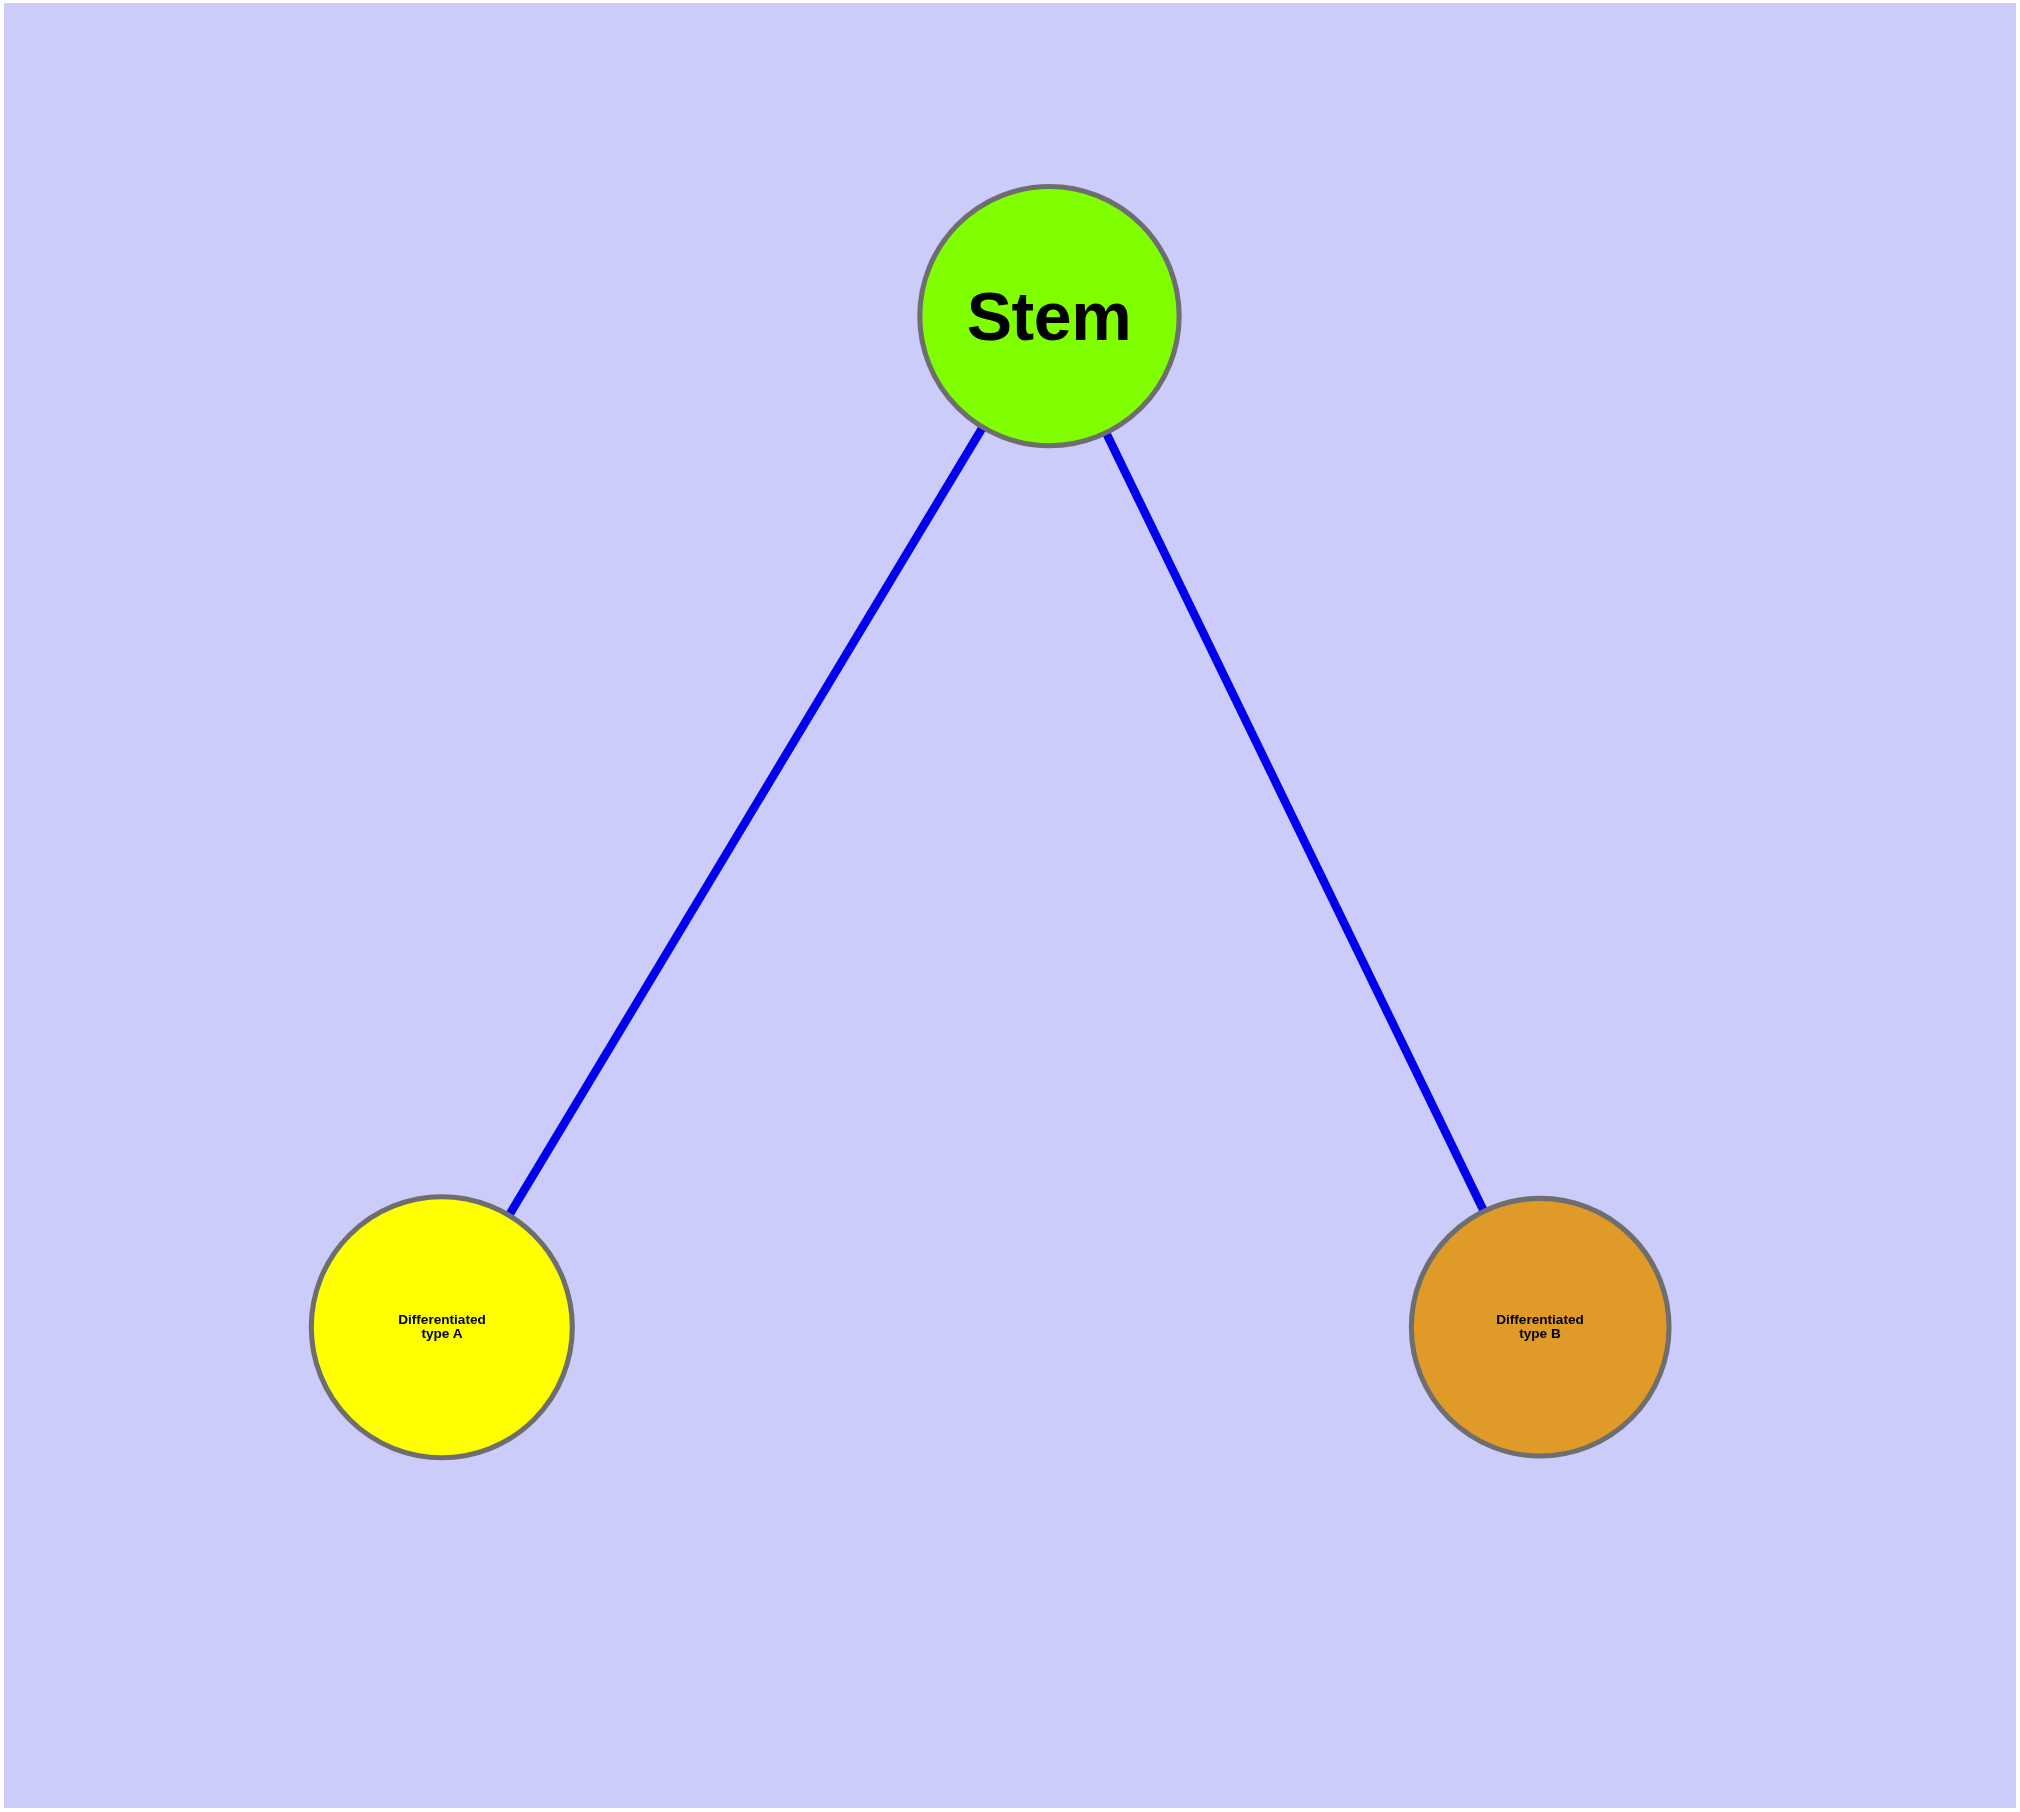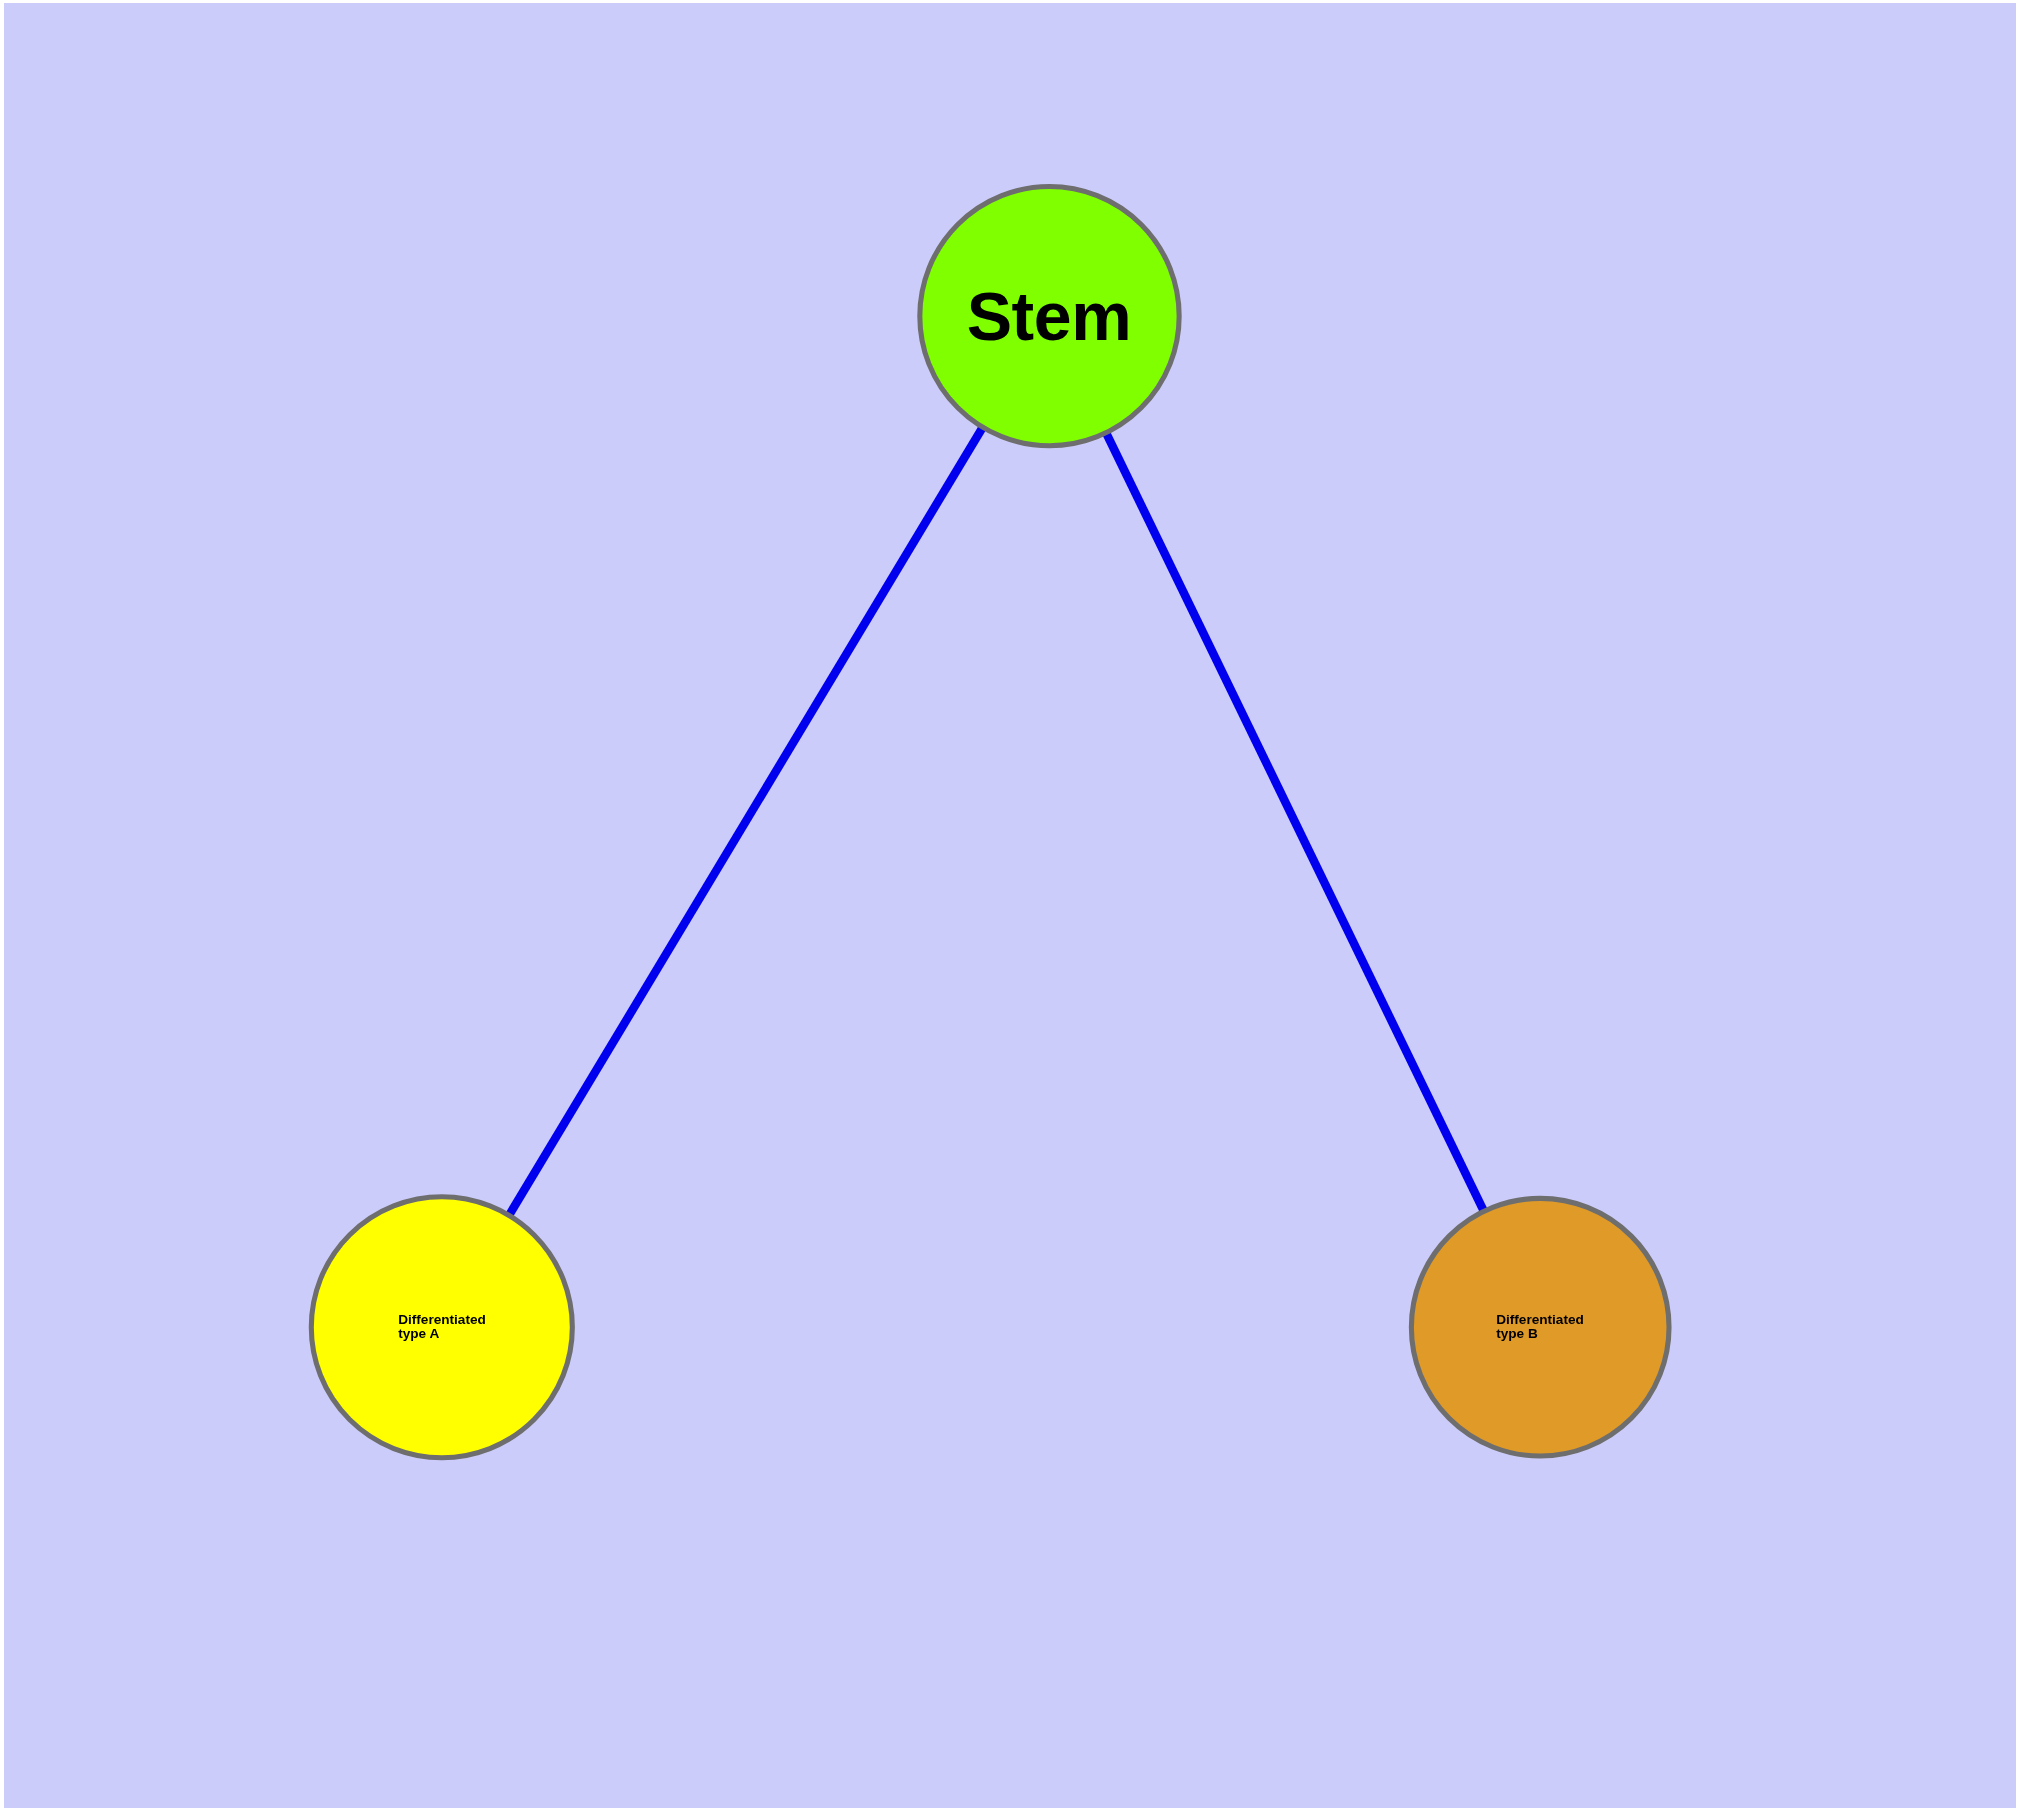--- a/index.html
+++ b/index.html
@@ -27,20 +27,21 @@
   #graph-svg {
     position: absolute;
     left: 0;
     top: 0;
     width: 2021px;
     height: 1812px;
     display: block;
   }
   .node-label {
     position: absolute;
+    text-align: center;
     color: #000000;
     font-weight: bold;
     line-height: 1.06;
     white-space: pre;
     pointer-events: none;
     transform: translate(-50%, -50%);
     font-family: "Liberation Sans", "DejaVu Sans", sans-serif;
   }
   .label-stem     { font-size: 68px; letter-spacing: -0.4px; }
 </style>

